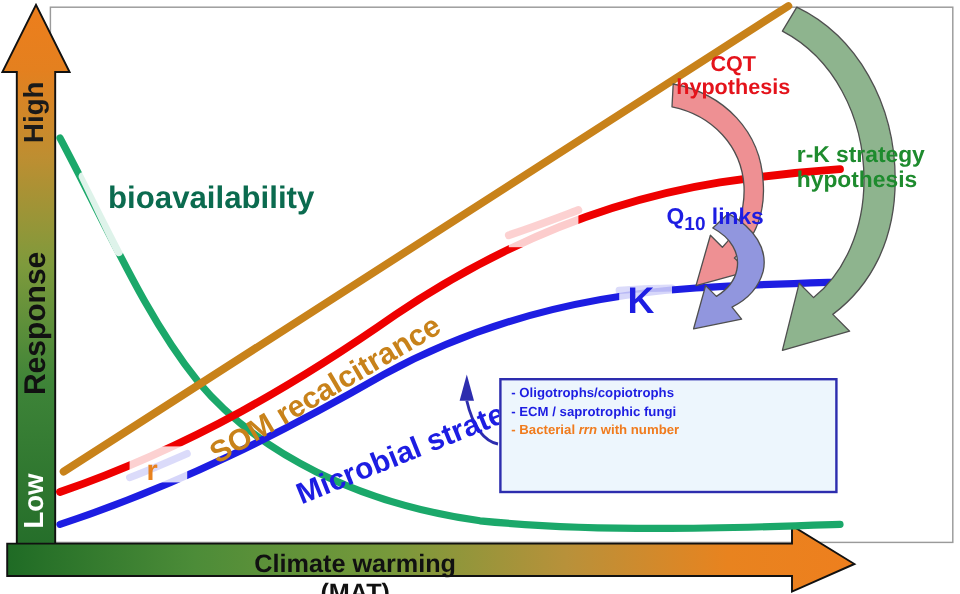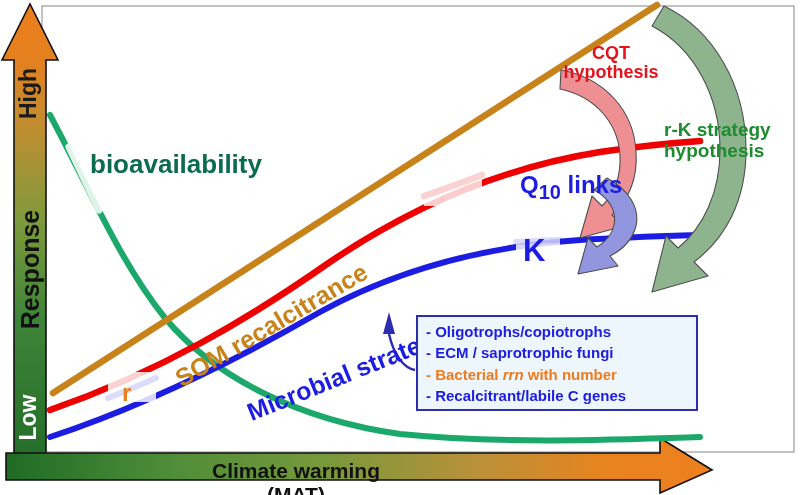--- a/index.html
+++ b/index.html
@@ -41,23 +41,23 @@
     font-size:18px;
   }
   #lbl-rk{
     left:664px; top:120px; width:136px;
     text-align:left;
     color:#1E8B2E;
     font-size:19px;
   }
   #lbl-q10links{
     left:520px; top:172px; width:152px;
-    text-align:left;
+    text-align:center;
     color:#1D1DE2;
-    font-size:24px;
+    font-size:19px;
   }
   #lbl-q10{
     left:430px; top:176px;
     color:#EE0000;
     font-size:30px;
   }
   #lbl-q10 sub{font-size:19px;}
   #lbl-k{
     left:523px; top:234px;
     color:#1D1DE2;
@@ -121,21 +121,21 @@
   #legend-box{
     position:absolute;
     left:416px; top:315px;
     width:282px; height:96px;
     background:#EDF6FD;
     border:2px solid #2D2DAE;
     box-sizing:border-box;
     padding:4px 6px 0 8px;
   }
   .legend-line{
-    font-size:15px;
+    font-size:11px;
     font-weight:bold;
     color:#1D1DE2;
     line-height:1.42;
     white-space:nowrap;
   }
   .legend-line.orange{color:#F07B1D;}
   .legend-line .it{font-style:italic;}
 </style>
 </head>
 <body>
@@ -289,19 +289,15 @@
       <span>Oligotrophs/copiotrophs</span>
     </div>
     <div class="legend-line">
       <span>-</span>
       <span>ECM / saprotrophic fungi</span>
     </div>
     <div class="legend-line orange">
       <span>-</span>
       <span>Bacterial </span><span class="it">rrn</span><span> with number</span>
     </div>
-    <div class="legend-line">
-      <span>-</span>
-      <span>Recalcitrant/labile C genes</span>
-    </div>
   </div>
 
 </div>
 
 </body></html>

